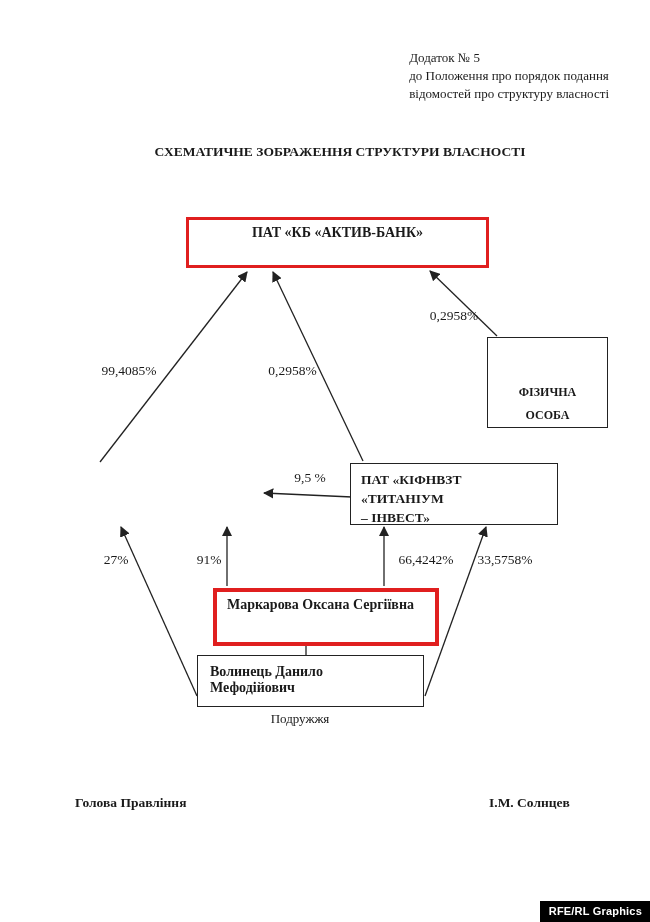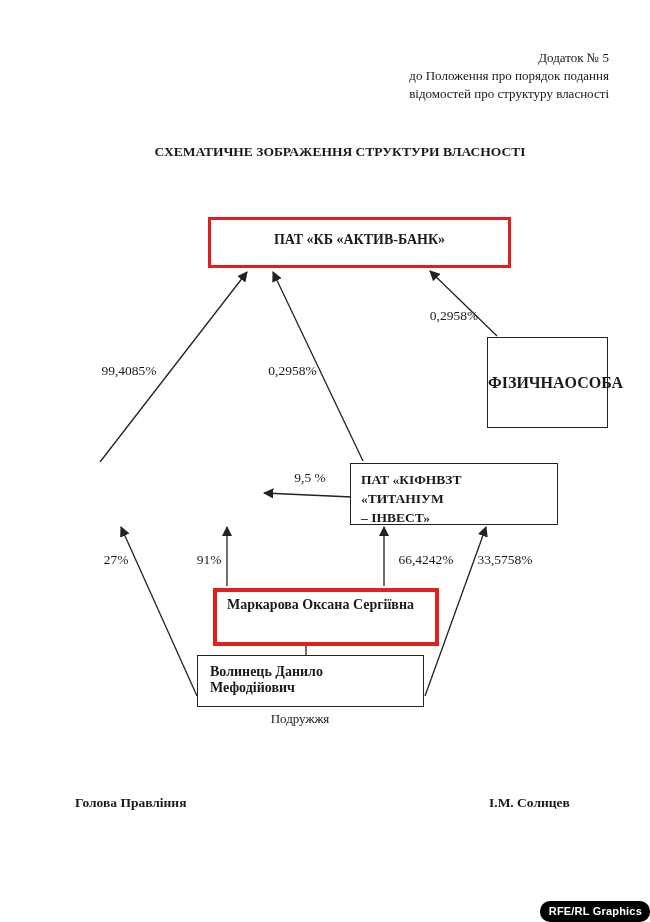--- a/index.html
+++ b/index.html
@@ -1,37 +1,37 @@
 <!DOCTYPE html>
 <html><head>
 <meta charset="utf-8">
 <style>
   html,body { margin:0; padding:0; background:#ffffff; }
   .page {
     position:relative; width:650px; height:922px; background:#ffffff;
     font-family:"Liberation Serif", serif; color:#1a1a1a; overflow:hidden;
   }
   .header-note {
-    position:absolute; top:49px; right:41px; text-align:right;
+    position:absolute; top:49px; right:41px; text-align:left;
     font-size:13px; line-height:18px;
   }
   .doc-title {
     position:absolute; top:143px; left:30px; width:620px; text-align:center;
     font-weight:bold; font-size:13.5px; line-height:18px;
   }
   .box { position:absolute; box-sizing:border-box; background:#ffffff; }
   .border-black { border:1.5px solid #222222; }
   .border-red-3 { border:3px solid #e01f1f; }
   .border-red-4 { border:4px solid #e01f1f; }
 
   #bank-box { left:186px; top:217px; width:303px; height:51px;
-    text-align:center; padding-top:12px; font-weight:bold; font-size:14px;margin-left:22px; }
+    text-align:center; padding-top:5px; font-weight:bold; font-size:14px; }
   #fizychna-box { left:487px; top:337px; width:121px; height:91px;
-    display:flex; justify-content:flex-start; align-items:center;
-    font-weight:bold; font-size:16px; line-height:23px; }
+    display:flex; flex-direction:column; justify-content:flex-end; align-items:center;
+    font-weight:bold; font-size:12px; line-height:23px; }
   #aktiv-box { left:40px; top:463px; width:222px; height:62px;
     padding:5px 10px; font-weight:bold; font-size:13.5px; line-height:18px; }
   #titanium-box { left:350px; top:463px; width:208px; height:62px;
     padding:6px 10px; font-weight:bold; font-size:13.5px; line-height:19px; }
   #markarova-box { left:200px; top:588px; width:226px; height:58px;
     padding:5px 10px; font-weight:bold; font-size:14px;margin-left:13px; }
   #volynets-box { left:197px; top:655px; width:227px; height:52px;
     padding:8px 12px; font-weight:bold; font-size:14px; }
 
   .edge-label { position:absolute; font-size:13.5px; white-space:nowrap; text-align:center; }
@@ -43,21 +43,21 @@
   #lbl-markarova-aktiv{ left:194px; top:552px; width:30px; }
   #lbl-markarova-titanium{ left:396px; top:552px; width:60px; }
   #lbl-volynets-titanium { left:474px; top:552px; width:62px; }
   #spouses-label { left:235px; top:711px; width:130px; font-size:13px; }
 
   .footer-left  { position:absolute; left:75px;  top:795px; font-weight:bold; font-size:13.5px; }
   .footer-right { position:absolute; left:489px; top:795px; font-weight:bold; font-size:13.5px; }
   .credit-badge {
     position:absolute; right:0; bottom:0; background:#000000; color:#ffffff;
     font-family:"Liberation Sans", sans-serif; font-weight:bold; font-size:11px;
-    padding:4px 8px 5px 9px; letter-spacing:0.2px;border-radius:10px;
+    padding:4px 8px 5px 9px; letter-spacing:0.2px;
   }
   svg.arrows { position:absolute; left:0; top:0; pointer-events:none; }
   svg.arrows line { stroke:#222222; stroke-width:1.3; }
 </style>
 </head>
 <body>
 
 <div class="page">
 
   <div class="header-note">

